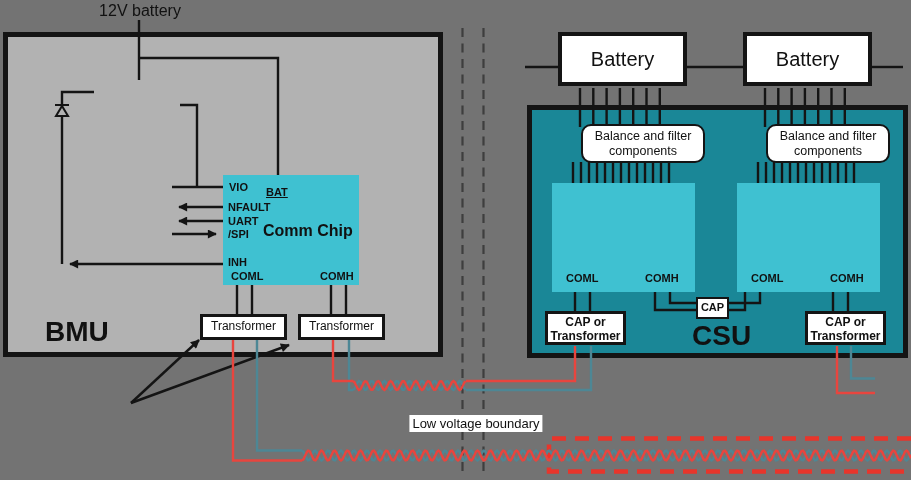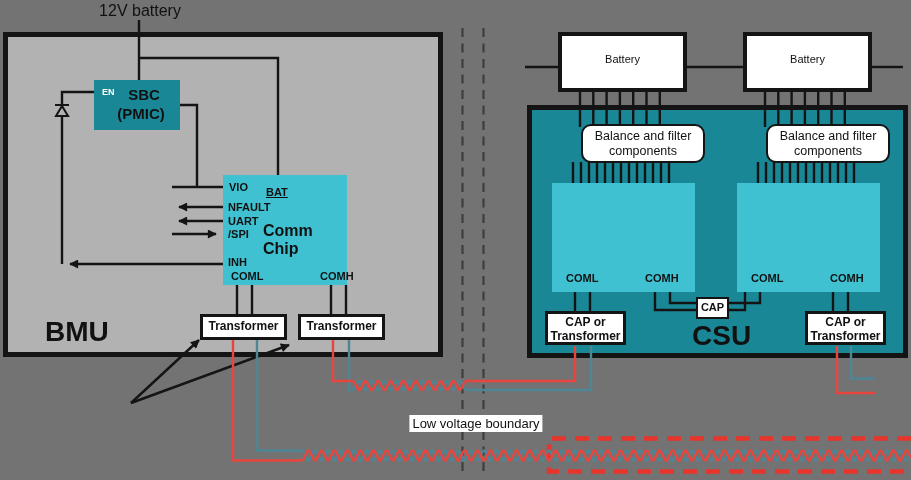--- a/index.html
+++ b/index.html
@@ -23,28 +23,28 @@
   .rdash { stroke:#e8352b; stroke-width:4.5; stroke-dasharray:14 9; fill:none; }
 
   
   .blk3 { position:absolute; z-index:3; }
   .teal  { background:#1a8797; }
   .cyan  { background:#3fc1d1; }
   .wbox  { background:#fff; border:3px solid #141414; text-align:center; }
   .sbc { left:94px; top:80px; width:86px; height:50px; }
   .uc  { left:95px; top:137px; width:77px; height:120px; display:flex; align-items:center; justify-content:center;
          font-weight:bold; font-size:15px; }
-  .comm { left:223px; top:175px; width:124px; height:110px; }
+  .comm { left:223px; top:175px; width:136px; height:110px; }
   .pin { position:absolute; font-size:11px; font-weight:bold; letter-spacing:0; }
   .sbc .en { position:absolute; left:8px; top:7px; color:#fff; font-size:9px; font-weight:bold; }
   .sbc .t1 { position:absolute; left:0; right:0; top:6px; text-align:center; font-weight:bold; font-size:15px; text-indent:14px; }
   .sbc .t2 { position:absolute; left:0; right:0; top:25px; text-align:center; font-weight:bold; font-size:15px; text-indent:8px; }
   .commtitle { position:absolute; left:40px; top:47px; font-weight:bold; font-size:16px; }
-  .tfbox { width:87px; height:26px; font-weight:bold; font-size:12px; line-height:19px; }
-  .battery { width:129px; height:60px; border-width:4px; font-size:11px; line-height:47px; }
+  .tfbox { width:87px; height:26px; font-weight:normal; font-size:12px; line-height:19px; }
+  .battery { width:129px; height:54px; border-width:4px; font-size:20px; line-height:47px; }
   .balance { width:124px; height:39px; border-width:2.5px; border-radius:10px; font-size:12.5px; line-height:15px;
              display:flex; align-items:center; justify-content:center; padding:0 4px;margin-left:24px; }
   .chip { width:143px; height:109px; }
   .capbox { left:696px; top:297px; width:33px; height:22px; border-width:2.5px; font-weight:bold; font-size:11px; line-height:16px; }
   .captf { width:81px; height:34px; font-weight:bold; font-size:12px; line-height:14px; padding-top:1px; }
   .biglabel { position:absolute; z-index:3; font-weight:bold; font-size:28px; }
   .lbl { position:absolute; z-index:3; font-size:15px; }
   .center { transform:translateX(-50%); text-align:center; }
   .lvb { position:absolute; z-index:3; font-size:13px; background:#fff; padding:1px 3px; white-space:nowrap; }
 </style>
@@ -177,25 +177,20 @@
     <g id="twists">
         <polyline points="302.0,450.5 303.5,451.8 305.0,454.9 306.5,458.3 308.0,460.4 309.5,459.9 311.0,457.3 312.5,453.7 314.0,451.1 315.5,450.6 317.0,452.7 318.5,456.1 320.0,459.2 321.5,460.5 323.0,459.2 324.5,456.1 326.0,452.7 327.5,450.6 329.0,451.1 330.5,453.7 332.0,457.3 333.5,459.9 335.0,460.4 336.5,458.3 338.0,454.9 339.5,451.8 341.0,450.5 342.5,451.8 344.0,454.9 345.5,458.3 347.0,460.4 348.5,459.9 350.0,457.3 351.5,453.7 353.0,451.1 354.5,450.6 356.0,452.7 357.5,456.1 359.0,459.2 360.5,460.5 362.0,459.2 363.5,456.1 365.0,452.7 366.5,450.6 368.0,451.1 369.5,453.7 371.0,457.3 372.5,459.9 374.0,460.4 375.5,458.3 377.0,454.9 378.5,451.8 380.0,450.5 381.5,451.8 383.0,454.9 384.5,458.3 386.0,460.4 387.5,459.9 389.0,457.3 390.5,453.7 392.0,451.1 393.5,450.6 395.0,452.7 396.5,456.1 398.0,459.2 399.5,460.5 401.0,459.2 402.5,456.1 404.0,452.7 405.5,450.6 407.0,451.1 408.5,453.7 410.0,457.3 411.5,459.9 413.0,460.4 414.5,458.3 416.0,454.9 417.5,451.8 419.0,450.5 420.5,451.8 422.0,454.9 423.5,458.3 425.0,460.4 426.5,459.9 428.0,457.3 429.5,453.7 431.0,451.1 432.5,450.6 434.0,452.7 435.5,456.1 437.0,459.2 438.5,460.5 440.0,459.2 441.5,456.1 443.0,452.7 444.5,450.6 446.0,451.1 447.5,453.7 449.0,457.3 450.5,459.9 452.0,460.4 453.5,458.3 455.0,454.9 456.5,451.8 458.0,450.5 459.5,451.8 461.0,454.9 462.5,458.3 464.0,460.4 465.5,459.9 467.0,457.3 468.5,453.7 470.0,451.1 471.5,450.6 473.0,452.7 474.5,456.1 476.0,459.2 477.5,460.5 479.0,459.2 480.5,456.1 482.0,452.7 483.5,450.6 485.0,451.1 486.5,453.7 488.0,457.3 489.5,459.9 491.0,460.4 492.5,458.3 494.0,454.9 495.5,451.8 497.0,450.5 498.5,451.8 500.0,454.9 501.5,458.3 503.0,460.4 504.5,459.9 506.0,457.3 507.5,453.7 509.0,451.1 510.5,450.6 512.0,452.7 513.5,456.1 515.0,459.2 516.5,460.5 518.0,459.2 519.5,456.1 521.0,452.7 522.5,450.6 524.0,451.1 525.5,453.7 527.0,457.3 528.5,459.9 530.0,460.4 531.5,458.3 533.0,454.9 534.5,451.8 536.0,450.5 537.5,451.8 539.0,454.9 540.5,458.3 542.0,460.4 543.5,459.9 545.0,457.3 546.5,453.7 548.0,451.1 549.5,450.6 551.0,452.7 552.5,456.1 554.0,459.2 555.5,460.5 557.0,459.2 558.5,456.1 560.0,452.7 561.5,450.6 563.0,451.1 564.5,453.7 566.0,457.3 567.5,459.9 569.0,460.4 570.5,458.3 572.0,454.9 573.5,451.8 575.0,450.5 576.5,451.8 578.0,454.9 579.5,458.3 581.0,460.4 582.5,459.9 584.0,457.3 585.5,453.7 587.0,451.1 588.5,450.6 590.0,452.7 591.5,456.1 593.0,459.2 594.5,460.5 596.0,459.2 597.5,456.1 599.0,452.7 600.5,450.6 602.0,451.1 603.5,453.7 605.0,457.3 606.5,459.9 608.0,460.4 609.5,458.3 611.0,454.9 612.5,451.8 614.0,450.5 615.5,451.8 617.0,454.9 618.5,458.3 620.0,460.4 621.5,459.9 623.0,457.3 624.5,453.7 626.0,451.1 627.5,450.6 629.0,452.7 630.5,456.1 632.0,459.2 633.5,460.5 635.0,459.2 636.5,456.1 638.0,452.7 639.5,450.6 641.0,451.1 642.5,453.7 644.0,457.3 645.5,459.9 647.0,460.4 648.5,458.3 650.0,454.9 651.5,451.8 653.0,450.5 654.5,451.8 656.0,454.9 657.5,458.3 659.0,460.4 660.5,459.9 662.0,457.3 663.5,453.7 665.0,451.1 666.5,450.6 668.0,452.7 669.5,456.1 671.0,459.2 672.5,460.5 674.0,459.2 675.5,456.1 677.0,452.7 678.5,450.6 680.0,451.1 681.5,453.7 683.0,457.3 684.5,459.9 686.0,460.4 687.5,458.3 689.0,454.9 690.5,451.8 692.0,450.5 693.5,451.8 695.0,454.9 696.5,458.3 698.0,460.4 699.5,459.9 701.0,457.3 702.5,453.7 704.0,451.1 705.5,450.6 707.0,452.7 708.5,456.1 710.0,459.2 711.5,460.5 713.0,459.2 714.5,456.1 716.0,452.7 717.5,450.6 719.0,451.1 720.5,453.7 722.0,457.3 723.5,459.9 725.0,460.4 726.5,458.3 728.0,454.9 729.5,451.8 731.0,450.5 732.5,451.8 734.0,454.9 735.5,458.3 737.0,460.4 738.5,459.9 740.0,457.3 741.5,453.7 743.0,451.1 744.5,450.6 746.0,452.7 747.5,456.1 749.0,459.2 750.5,460.5 752.0,459.2 753.5,456.1 755.0,452.7 756.5,450.6 758.0,451.1 759.5,453.7 761.0,457.3 762.5,459.9 764.0,460.4 765.5,458.3 767.0,454.9 768.5,451.8 770.0,450.5 771.5,451.8 773.0,454.9 774.5,458.3 776.0,460.4 777.5,459.9 779.0,457.3 780.5,453.7 782.0,451.1 783.5,450.6 785.0,452.7 786.5,456.1 788.0,459.2 789.5,460.5 791.0,459.2 792.5,456.1 794.0,452.7 795.5,450.6 797.0,451.1 798.5,453.7 800.0,457.3 801.5,459.9 803.0,460.4 804.5,458.3 806.0,454.9 807.5,451.8 809.0,450.5 810.5,451.8 812.0,454.9 813.5,458.3 815.0,460.4 816.5,459.9 818.0,457.3 819.5,453.7 821.0,451.1 822.5,450.6 824.0,452.7 825.5,456.1 827.0,459.2 828.5,460.5 830.0,459.2 831.5,456.1 833.0,452.7 834.5,450.6 836.0,451.1 837.5,453.7 839.0,457.3 840.5,459.9 842.0,460.4 843.5,458.3 845.0,454.9 846.5,451.8 848.0,450.5 849.5,451.8 851.0,454.9 852.5,458.3 854.0,460.4 855.5,459.9 857.0,457.3 858.5,453.7 860.0,451.1 861.5,450.6 863.0,452.7 864.5,456.1 866.0,459.2 867.5,460.5 869.0,459.2 870.5,456.1 872.0,452.7 873.5,450.6 875.0,451.1 876.5,453.7 878.0,457.3 879.5,459.9 881.0,460.4 882.5,458.3 884.0,454.9 885.5,451.8 887.0,450.5 888.5,451.8 890.0,454.9 891.5,458.3 893.0,460.4 894.5,459.9 896.0,457.3 897.5,453.7 899.0,451.1 900.5,450.6 902.0,452.7 903.5,456.1 905.0,459.2 906.5,460.5 908.0,459.2 909.5,456.1 911.0,452.7 " class="wt"></polyline>
         <polyline points="302.0,460.5 303.5,459.2 305.0,456.1 306.5,452.7 308.0,450.6 309.5,451.1 311.0,453.7 312.5,457.3 314.0,459.9 315.5,460.4 317.0,458.3 318.5,454.9 320.0,451.8 321.5,450.5 323.0,451.8 324.5,454.9 326.0,458.3 327.5,460.4 329.0,459.9 330.5,457.3 332.0,453.7 333.5,451.1 335.0,450.6 336.5,452.7 338.0,456.1 339.5,459.2 341.0,460.5 342.5,459.2 344.0,456.1 345.5,452.7 347.0,450.6 348.5,451.1 350.0,453.7 351.5,457.3 353.0,459.9 354.5,460.4 356.0,458.3 357.5,454.9 359.0,451.8 360.5,450.5 362.0,451.8 363.5,454.9 365.0,458.3 366.5,460.4 368.0,459.9 369.5,457.3 371.0,453.7 372.5,451.1 374.0,450.6 375.5,452.7 377.0,456.1 378.5,459.2 380.0,460.5 381.5,459.2 383.0,456.1 384.5,452.7 386.0,450.6 387.5,451.1 389.0,453.7 390.5,457.3 392.0,459.9 393.5,460.4 395.0,458.3 396.5,454.9 398.0,451.8 399.5,450.5 401.0,451.8 402.5,454.9 404.0,458.3 405.5,460.4 407.0,459.9 408.5,457.3 410.0,453.7 411.5,451.1 413.0,450.6 414.5,452.7 416.0,456.1 417.5,459.2 419.0,460.5 420.5,459.2 422.0,456.1 423.5,452.7 425.0,450.6 426.5,451.1 428.0,453.7 429.5,457.3 431.0,459.9 432.5,460.4 434.0,458.3 435.5,454.9 437.0,451.8 438.5,450.5 440.0,451.8 441.5,454.9 443.0,458.3 444.5,460.4 446.0,459.9 447.5,457.3 449.0,453.7 450.5,451.1 452.0,450.6 453.5,452.7 455.0,456.1 456.5,459.2 458.0,460.5 459.5,459.2 461.0,456.1 462.5,452.7 464.0,450.6 465.5,451.1 467.0,453.7 468.5,457.3 470.0,459.9 471.5,460.4 473.0,458.3 474.5,454.9 476.0,451.8 477.5,450.5 479.0,451.8 480.5,454.9 482.0,458.3 483.5,460.4 485.0,459.9 486.5,457.3 488.0,453.7 489.5,451.1 491.0,450.6 492.5,452.7 494.0,456.1 495.5,459.2 497.0,460.5 498.5,459.2 500.0,456.1 501.5,452.7 503.0,450.6 504.5,451.1 506.0,453.7 507.5,457.3 509.0,459.9 510.5,460.4 512.0,458.3 513.5,454.9 515.0,451.8 516.5,450.5 518.0,451.8 519.5,454.9 521.0,458.3 522.5,460.4 524.0,459.9 525.5,457.3 527.0,453.7 528.5,451.1 530.0,450.6 531.5,452.7 533.0,456.1 534.5,459.2 536.0,460.5 537.5,459.2 539.0,456.1 540.5,452.7 542.0,450.6 543.5,451.1 545.0,453.7 546.5,457.3 548.0,459.9 549.5,460.4 551.0,458.3 552.5,454.9 554.0,451.8 555.5,450.5 557.0,451.8 558.5,454.9 560.0,458.3 561.5,460.4 563.0,459.9 564.5,457.3 566.0,453.7 567.5,451.1 569.0,450.6 570.5,452.7 572.0,456.1 573.5,459.2 575.0,460.5 576.5,459.2 578.0,456.1 579.5,452.7 581.0,450.6 582.5,451.1 584.0,453.7 585.5,457.3 587.0,459.9 588.5,460.4 590.0,458.3 591.5,454.9 593.0,451.8 594.5,450.5 596.0,451.8 597.5,454.9 599.0,458.3 600.5,460.4 602.0,459.9 603.5,457.3 605.0,453.7 606.5,451.1 608.0,450.6 609.5,452.7 611.0,456.1 612.5,459.2 614.0,460.5 615.5,459.2 617.0,456.1 618.5,452.7 620.0,450.6 621.5,451.1 623.0,453.7 624.5,457.3 626.0,459.9 627.5,460.4 629.0,458.3 630.5,454.9 632.0,451.8 633.5,450.5 635.0,451.8 636.5,454.9 638.0,458.3 639.5,460.4 641.0,459.9 642.5,457.3 644.0,453.7 645.5,451.1 647.0,450.6 648.5,452.7 650.0,456.1 651.5,459.2 653.0,460.5 654.5,459.2 656.0,456.1 657.5,452.7 659.0,450.6 660.5,451.1 662.0,453.7 663.5,457.3 665.0,459.9 666.5,460.4 668.0,458.3 669.5,454.9 671.0,451.8 672.5,450.5 674.0,451.8 675.5,454.9 677.0,458.3 678.5,460.4 680.0,459.9 681.5,457.3 683.0,453.7 684.5,451.1 686.0,450.6 687.5,452.7 689.0,456.1 690.5,459.2 692.0,460.5 693.5,459.2 695.0,456.1 696.5,452.7 698.0,450.6 699.5,451.1 701.0,453.7 702.5,457.3 704.0,459.9 705.5,460.4 707.0,458.3 708.5,454.9 710.0,451.8 711.5,450.5 713.0,451.8 714.5,454.9 716.0,458.3 717.5,460.4 719.0,459.9 720.5,457.3 722.0,453.7 723.5,451.1 725.0,450.6 726.5,452.7 728.0,456.1 729.5,459.2 731.0,460.5 732.5,459.2 734.0,456.1 735.5,452.7 737.0,450.6 738.5,451.1 740.0,453.7 741.5,457.3 743.0,459.9 744.5,460.4 746.0,458.3 747.5,454.9 749.0,451.8 750.5,450.5 752.0,451.8 753.5,454.9 755.0,458.3 756.5,460.4 758.0,459.9 759.5,457.3 761.0,453.7 762.5,451.1 764.0,450.6 765.5,452.7 767.0,456.1 768.5,459.2 770.0,460.5 771.5,459.2 773.0,456.1 774.5,452.7 776.0,450.6 777.5,451.1 779.0,453.7 780.5,457.3 782.0,459.9 783.5,460.4 785.0,458.3 786.5,454.9 788.0,451.8 789.5,450.5 791.0,451.8 792.5,454.9 794.0,458.3 795.5,460.4 797.0,459.9 798.5,457.3 800.0,453.7 801.5,451.1 803.0,450.6 804.5,452.7 806.0,456.1 807.5,459.2 809.0,460.5 810.5,459.2 812.0,456.1 813.5,452.7 815.0,450.6 816.5,451.1 818.0,453.7 819.5,457.3 821.0,459.9 822.5,460.4 824.0,458.3 825.5,454.9 827.0,451.8 828.5,450.5 830.0,451.8 831.5,454.9 833.0,458.3 834.5,460.4 836.0,459.9 837.5,457.3 839.0,453.7 840.5,451.1 842.0,450.6 843.5,452.7 845.0,456.1 846.5,459.2 848.0,460.5 849.5,459.2 851.0,456.1 852.5,452.7 854.0,450.6 855.5,451.1 857.0,453.7 858.5,457.3 860.0,459.9 861.5,460.4 863.0,458.3 864.5,454.9 866.0,451.8 867.5,450.5 869.0,451.8 870.5,454.9 872.0,458.3 873.5,460.4 875.0,459.9 876.5,457.3 878.0,453.7 879.5,451.1 881.0,450.6 882.5,452.7 884.0,456.1 885.5,459.2 887.0,460.5 888.5,459.2 890.0,456.1 891.5,452.7 893.0,450.6 894.5,451.1 896.0,453.7 897.5,457.3 899.0,459.9 900.5,460.4 902.0,458.3 903.5,454.9 905.0,451.8 906.5,450.5 908.0,451.8 909.5,454.9 911.0,458.3 " class="wr"></polyline>
         <polyline points="353.0,390.0 354.5,388.8 356.0,385.8 357.5,382.7 359.0,381.0 360.5,381.8 362.0,384.6 363.5,387.8 365.0,389.8 366.5,389.5 368.0,387.0 369.5,383.7 371.0,381.4 372.5,381.2 374.0,383.4 375.5,386.7 377.0,389.3 378.5,389.9 380.0,388.1 381.5,384.9 383.0,382.0 384.5,381.0 386.0,382.4 387.5,385.4 389.0,388.5 390.5,390.0 392.0,389.0 393.5,386.2 395.0,383.0 396.5,381.1 398.0,381.6 399.5,384.2 401.0,387.5 402.5,389.7 404.0,389.7 405.5,387.4 407.0,384.1 408.5,381.6 410.0,381.1 411.5,383.1 413.0,386.3 414.5,389.1 416.0,390.0 417.5,388.4 419.0,385.3 420.5,382.3 422.0,381.0 423.5,382.1 425.0,385.1 426.5,388.2 428.0,389.9 429.5,389.3 431.0,386.6 432.5,383.3 434.0,381.2 435.5,381.4 437.0,383.9 438.5,387.1 440.0,389.6 441.5,389.8 443.0,387.7 444.5,384.4 446.0,381.7 447.5,381.1 449.0,382.8 450.5,385.9 452.0,388.9 453.5,390.0 455.0,388.7 456.5,385.7 458.0,382.6 459.5,381.0 461.0,381.9 462.5,384.7 464.0,387.9 465.5,389.9 " class="wt"></polyline>
         <polyline points="353.0,381.0 354.5,382.2 356.0,385.2 357.5,388.3 359.0,390.0 360.5,389.2 362.0,386.4 363.5,383.2 365.0,381.2 366.5,381.5 368.0,384.0 369.5,387.3 371.0,389.6 372.5,389.8 374.0,387.6 375.5,384.3 377.0,381.7 378.5,381.1 380.0,382.9 381.5,386.1 383.0,389.0 384.5,390.0 386.0,388.6 387.5,385.6 389.0,382.5 390.5,381.0 392.0,382.0 393.5,384.8 395.0,388.0 396.5,389.9 398.0,389.4 399.5,386.8 401.0,383.5 402.5,381.3 404.0,381.3 405.5,383.6 407.0,386.9 408.5,389.4 410.0,389.9 411.5,387.9 413.0,384.7 414.5,381.9 416.0,381.0 417.5,382.6 419.0,385.7 420.5,388.7 422.0,390.0 423.5,388.9 425.0,385.9 426.5,382.8 428.0,381.1 429.5,381.7 431.0,384.4 432.5,387.7 434.0,389.8 435.5,389.6 437.0,387.1 438.5,383.9 440.0,381.4 441.5,381.2 443.0,383.3 444.5,386.6 446.0,389.3 447.5,389.9 449.0,388.2 450.5,385.1 452.0,382.1 453.5,381.0 455.0,382.3 456.5,385.3 458.0,388.4 459.5,390.0 461.0,389.1 462.5,386.3 464.0,383.1 465.5,381.1 " class="wr"></polyline>
       </g>
   </svg>
 
   <div class="lbl center" style="left:140px; top:2px; font-size:16px;">12V battery</div>
 
-  <div class="blk3 teal sbc">
-    <span class="en">EN</span>
-    <span class="t1">SBC</span>
-    <span class="t2">(PMIC)</span>
-  </div>
 
 
   <div class="blk3 cyan comm">
     <span class="pin" style="left:6px; top:6px;">VIO</span>
     <span class="pin" style="left:43px; top:11px;text-decoration:underline;">BAT</span>
     <span class="pin" style="left:5px; top:26px;">NFAULT</span>
     <span class="pin" style="left:5px; top:40px;">UART</span>
     <span class="pin" style="left:5px; top:53px;">/SPI</span>
     <span class="commtitle">Comm Chip</span>
     <span class="pin" style="left:5px; top:81px;">INH</span>

